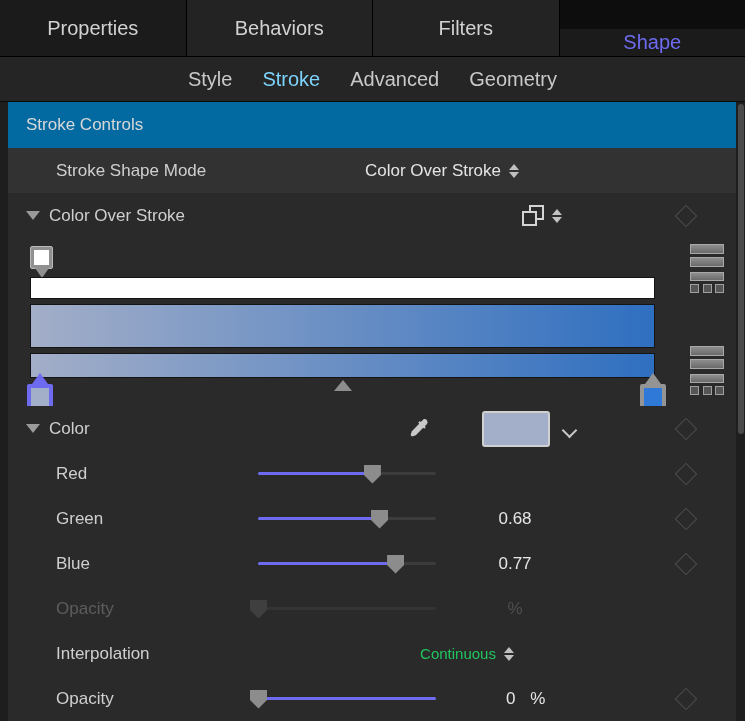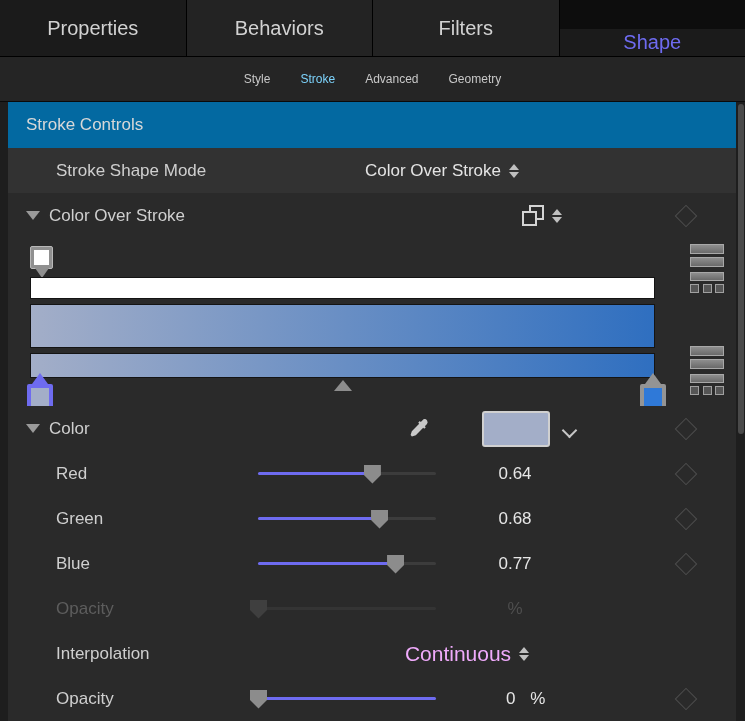--- a/index.html
+++ b/index.html
@@ -23,21 +23,21 @@
   }
   .tab:last-child { border-right: none; background: #1b1b1b; margin-top: 29px; }
   .tab.active { color: #6e6bf0; }
   .tab.edge { background: #1b1b1b; }
 
   
   .subbar {
     height: 45px; display: flex; align-items: center; justify-content: center;
     gap: 30px; background: #252525; border-bottom: 1px solid #0a0a0a;
   }
-  .subtab { font-size: 12px; color: #c8c8c8; cursor: default; }
+  .subtab { font-size: 20px; color: #c8c8c8; cursor: default; }
   .subtab.active { color: #7dd3fc; }
 
   
   .panel { position: relative; height: 619px; background: #2a2a2a; }
   .gutter {
     position: absolute; left: 0; top: 0; width: 8px; height: 100%;
     background: #1e1e1e;
   }
   .scrollbar {
     position: absolute; right: 0; top: 0; width: 9px; height: 100%;
@@ -319,21 +319,20 @@
       <span class="kf"></span>
     </div>
 
     <div class="row shade-a">
       <span class="label indent">Red</span>
       <span class="slider">
         <i class="strack"></i>
         <i class="sfill" style="width: 64%;"></i>
         <i class="sthumb" style="left: 64%;"></i>
       </span>
-      <span class="value">0.64</span>
       <span class="kf"></span>
     </div>
 
     <div class="row shade-a">
       <span class="label indent">Green</span>
       <span class="slider">
         <i class="strack"></i>
         <i class="sfill" style="width: 68%;"></i>
         <i class="sthumb" style="left: 68%;"></i>
       </span>
@@ -360,21 +359,21 @@
         <i class="sthumb" style="left: 0%;"></i>
       </span>
       <span class="value dim">
         <span></span><span>%</span>
       </span>
     </div>
 
     <div class="row shade-a">
       <span class="label indent">Interpolation</span>
       <div class="popup-wrap" style="left:280px;right:90px;">
-        <span style="font-size:21px;color:#f0abfc;">Continuous</span>
+        <span style="font-size:15px;color:#22c55e;">Continuous</span>
         <span class="stepper">
             <i class="up"></i>
             <i class="down"></i>
           </span>
       </div>
     </div>
 
     <div class="row shade-a">
       <span class="label indent">Opacity</span>
       <span class="slider">

